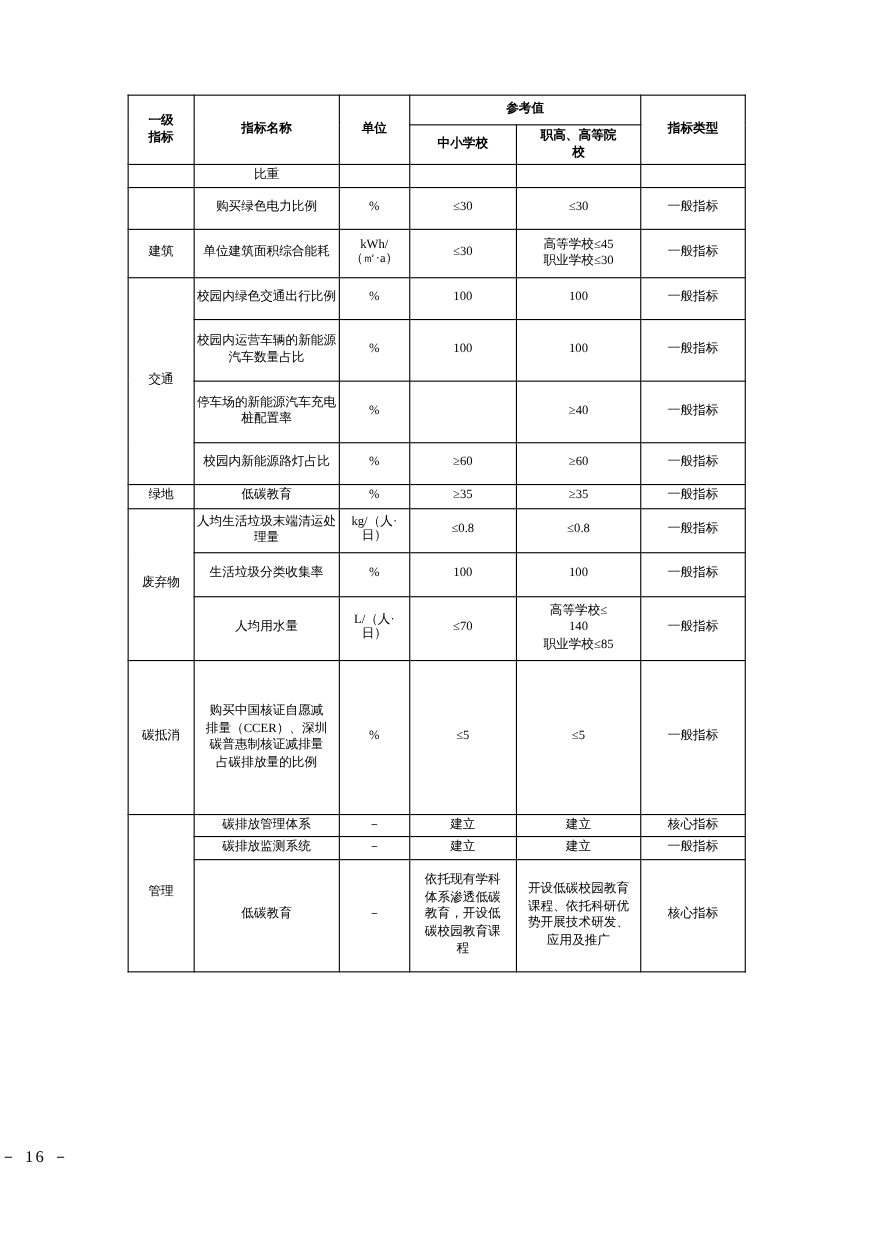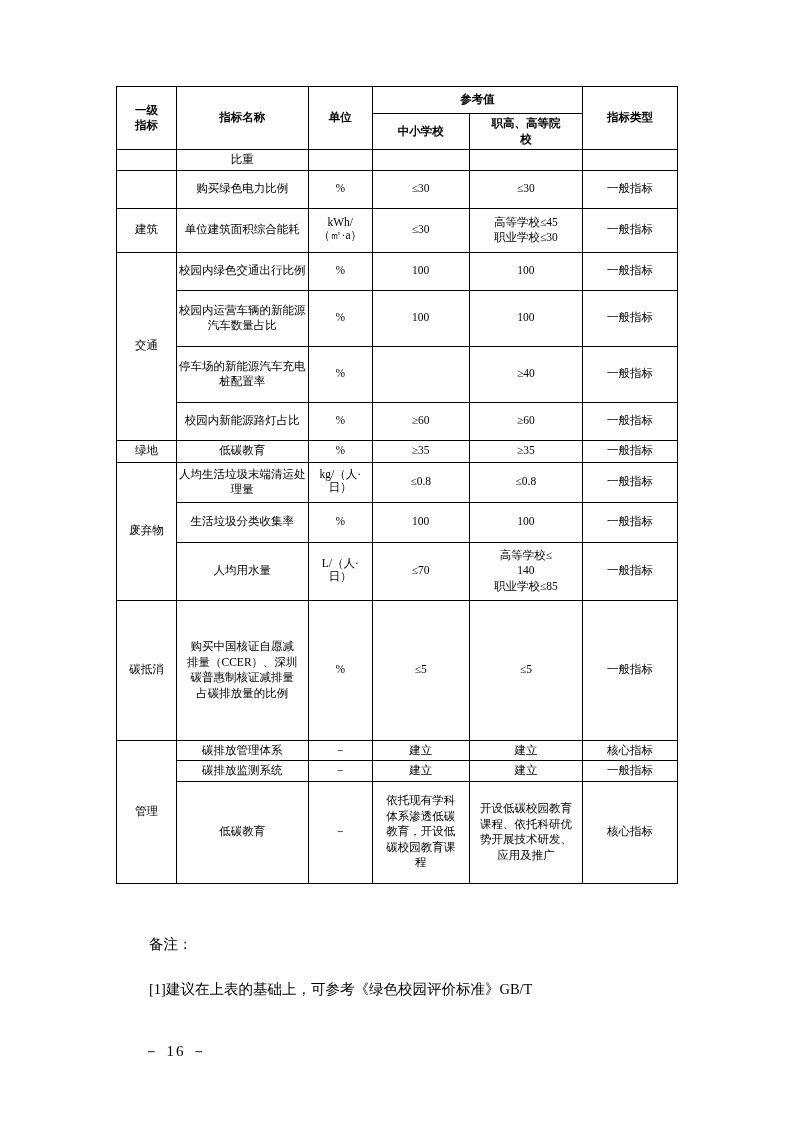--- a/index.html
+++ b/index.html
@@ -65,24 +65,22 @@
   }
   .notes .line2 {
     margin-left: 33px;
     margin-top: 16px;
   }
   .page-number {
     position: absolute;
     left: 0;
     top: 1042px;
     width: 280px;
-    text-align: center;
     font-size: 15px;
     letter-spacing: 2px;
-    padding-left: 36px;
   }
   .frac {
     display: inline-block;
     text-align: center;
     line-height: 1.15;
   }
 </style>
 </head>
 <body>
 
@@ -264,20 +262,16 @@
         <td>低碳教育</td>
         <td>－</td>
         <td style="padding:4px 8px;margin-top:16px;">依托现有学科体系渗透低碳教育，开设低碳校园教育课程</td>
         <td style="padding:4px 8px;">开设低碳校园教育课程、依托科研优势开展技术研发、应用及推广</td>
         <td>核心指标</td>
       </tr>
 
     </tbody>
   </table>
 
-  <div class="notes">
-    <div class="line1">备注：</div>
-    <div class="line2">[1]建议在上表的基础上，可参考《绿色校园评价标准》GB/T</div>
-  </div>
 
   <div class="page-number">－ 16 －</div>
 
 </div>
 
 </body></html>

